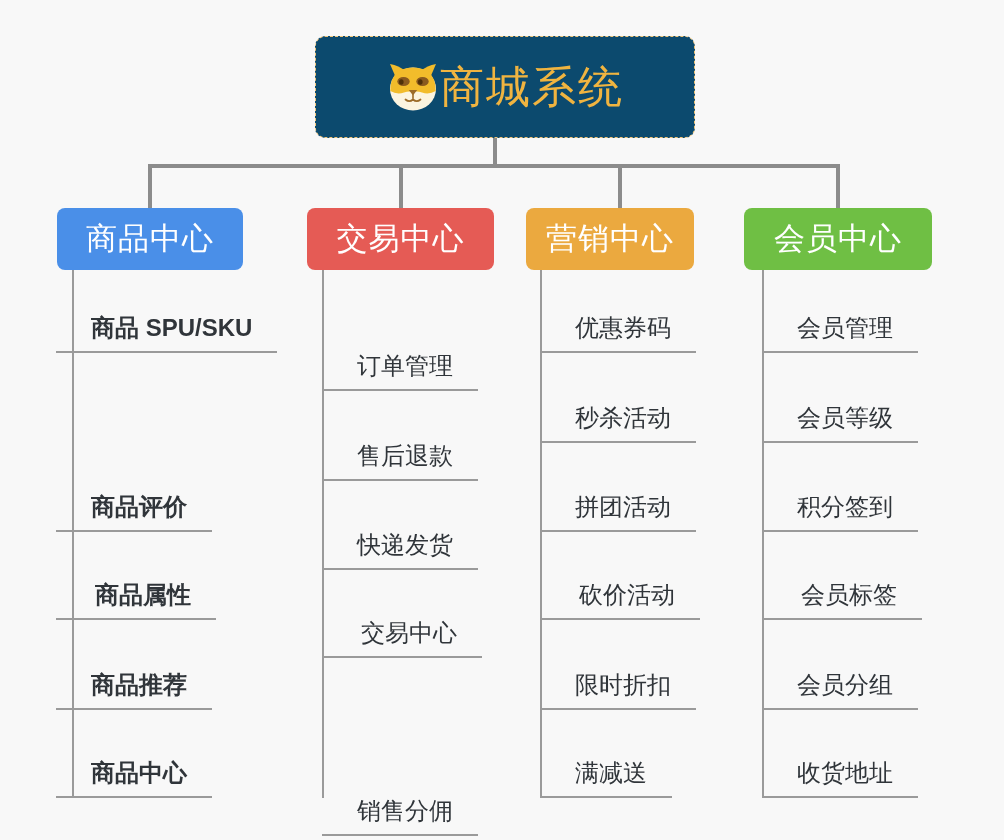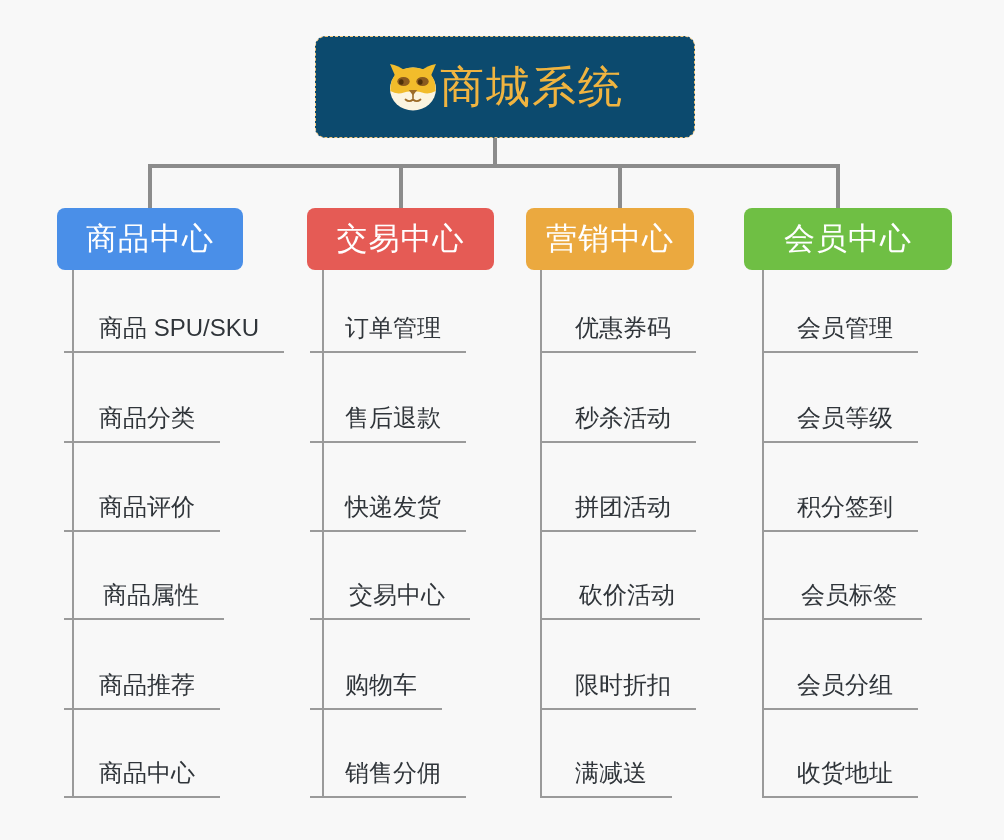--- a/index.html
+++ b/index.html
@@ -30,35 +30,35 @@
 
   
   .branch-box{
     position:absolute;top:208px;height:62px;border-radius:8px;
     display:flex;align-items:center;justify-content:center;
     color:#ffffff;font-size:31px;letter-spacing:1px;white-space:nowrap;cursor:default;
   }
   .b0{left:57px;width:186px;background:var(--c-blue);}
   .b1{left:307px;width:187px;background:var(--c-red);text-align:center;}
   .b2{left:526px;width:168px;background:var(--c-orange);}
-  .b3{left:744px;width:208px;background:var(--c-green);}
+  .b3{left:744px;width:188px;background:var(--c-green);}
 
   
   .spine{position:absolute;top:270px;width:2px;height:528px;background:var(--line-sub);}
   .s0{left:72px;} .s1{left:322px;} .s2{left:540px;} .s3{left:762px;}
 
   
   .leaf{
     position:absolute;
     padding:0 25px 8px 35px;
     border-bottom:2px solid var(--line-sub);
     font-size:24px;line-height:30px;color:var(--item-text);
     white-space:nowrap;cursor:default;
   }
-  .c0{left:64px;} .c1{left:310px;} .c2{left:540px;} .c3{left:762px;}
+  .c0{left:56px;font-weight:bold;} .c1{left:322px;margin-top:38px;} .c2{left:540px;} .c3{left:762px;}
   .r0{top:313px;} .r1{top:403px;} .r2{top:492px;}
   .r3{top:580px;padding-left:39px;} .r4{top:670px;} .r5{top:758px;}
 </style>
 </head>
 <body>
 
 <div class="canvas">
 
   <div class="root-node">
     <svg class="root-icon" viewBox="0 0 54 50" aria-hidden="true">
@@ -88,31 +88,29 @@
   <div class="branch-box b1">交易中心</div>
   <div class="branch-box b2">营销中心</div>
   <div class="branch-box b3">会员中心</div>
 
   <div class="spine s0"></div>
   <div class="spine s1"></div>
   <div class="spine s2"></div>
   <div class="spine s3"></div>
 
   <div class="leaf c0 r0">商品 SPU/SKU</div>
-  <div class="leaf c0 r1">商品分类</div>
   <div class="leaf c0 r2">商品评价</div>
   <div class="leaf c0 r3">商品属性</div>
   <div class="leaf c0 r4">商品推荐</div>
   <div class="leaf c0 r5">商品中心</div>
 
   <div class="leaf c1 r0">订单管理</div>
   <div class="leaf c1 r1">售后退款</div>
   <div class="leaf c1 r2">快递发货</div>
   <div class="leaf c1 r3">交易中心</div>
-  <div class="leaf c1 r4">购物车</div>
   <div class="leaf c1 r5">销售分佣</div>
 
   <div class="leaf c2 r0">优惠券码</div>
   <div class="leaf c2 r1">秒杀活动</div>
   <div class="leaf c2 r2">拼团活动</div>
   <div class="leaf c2 r3">砍价活动</div>
   <div class="leaf c2 r4">限时折扣</div>
   <div class="leaf c2 r5">满减送</div>
 
   <div class="leaf c3 r0">会员管理</div>

